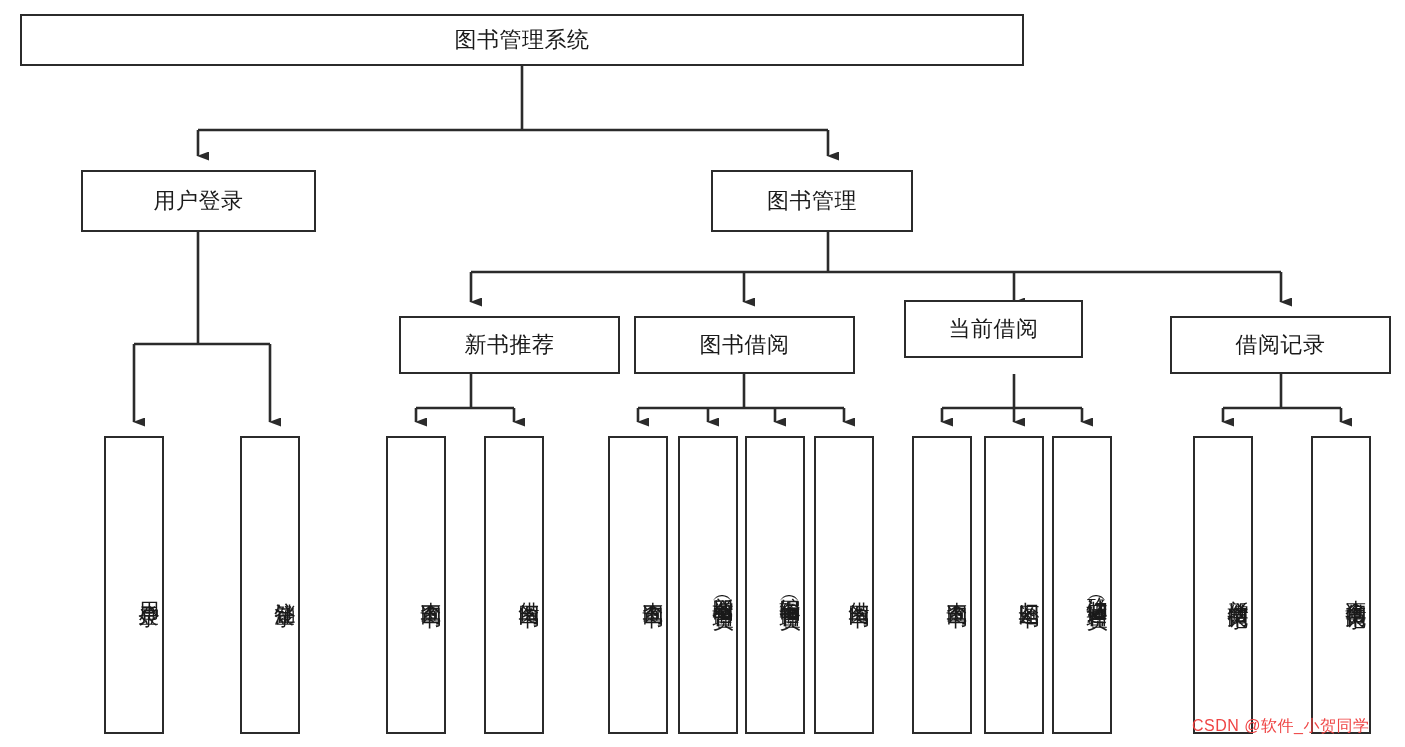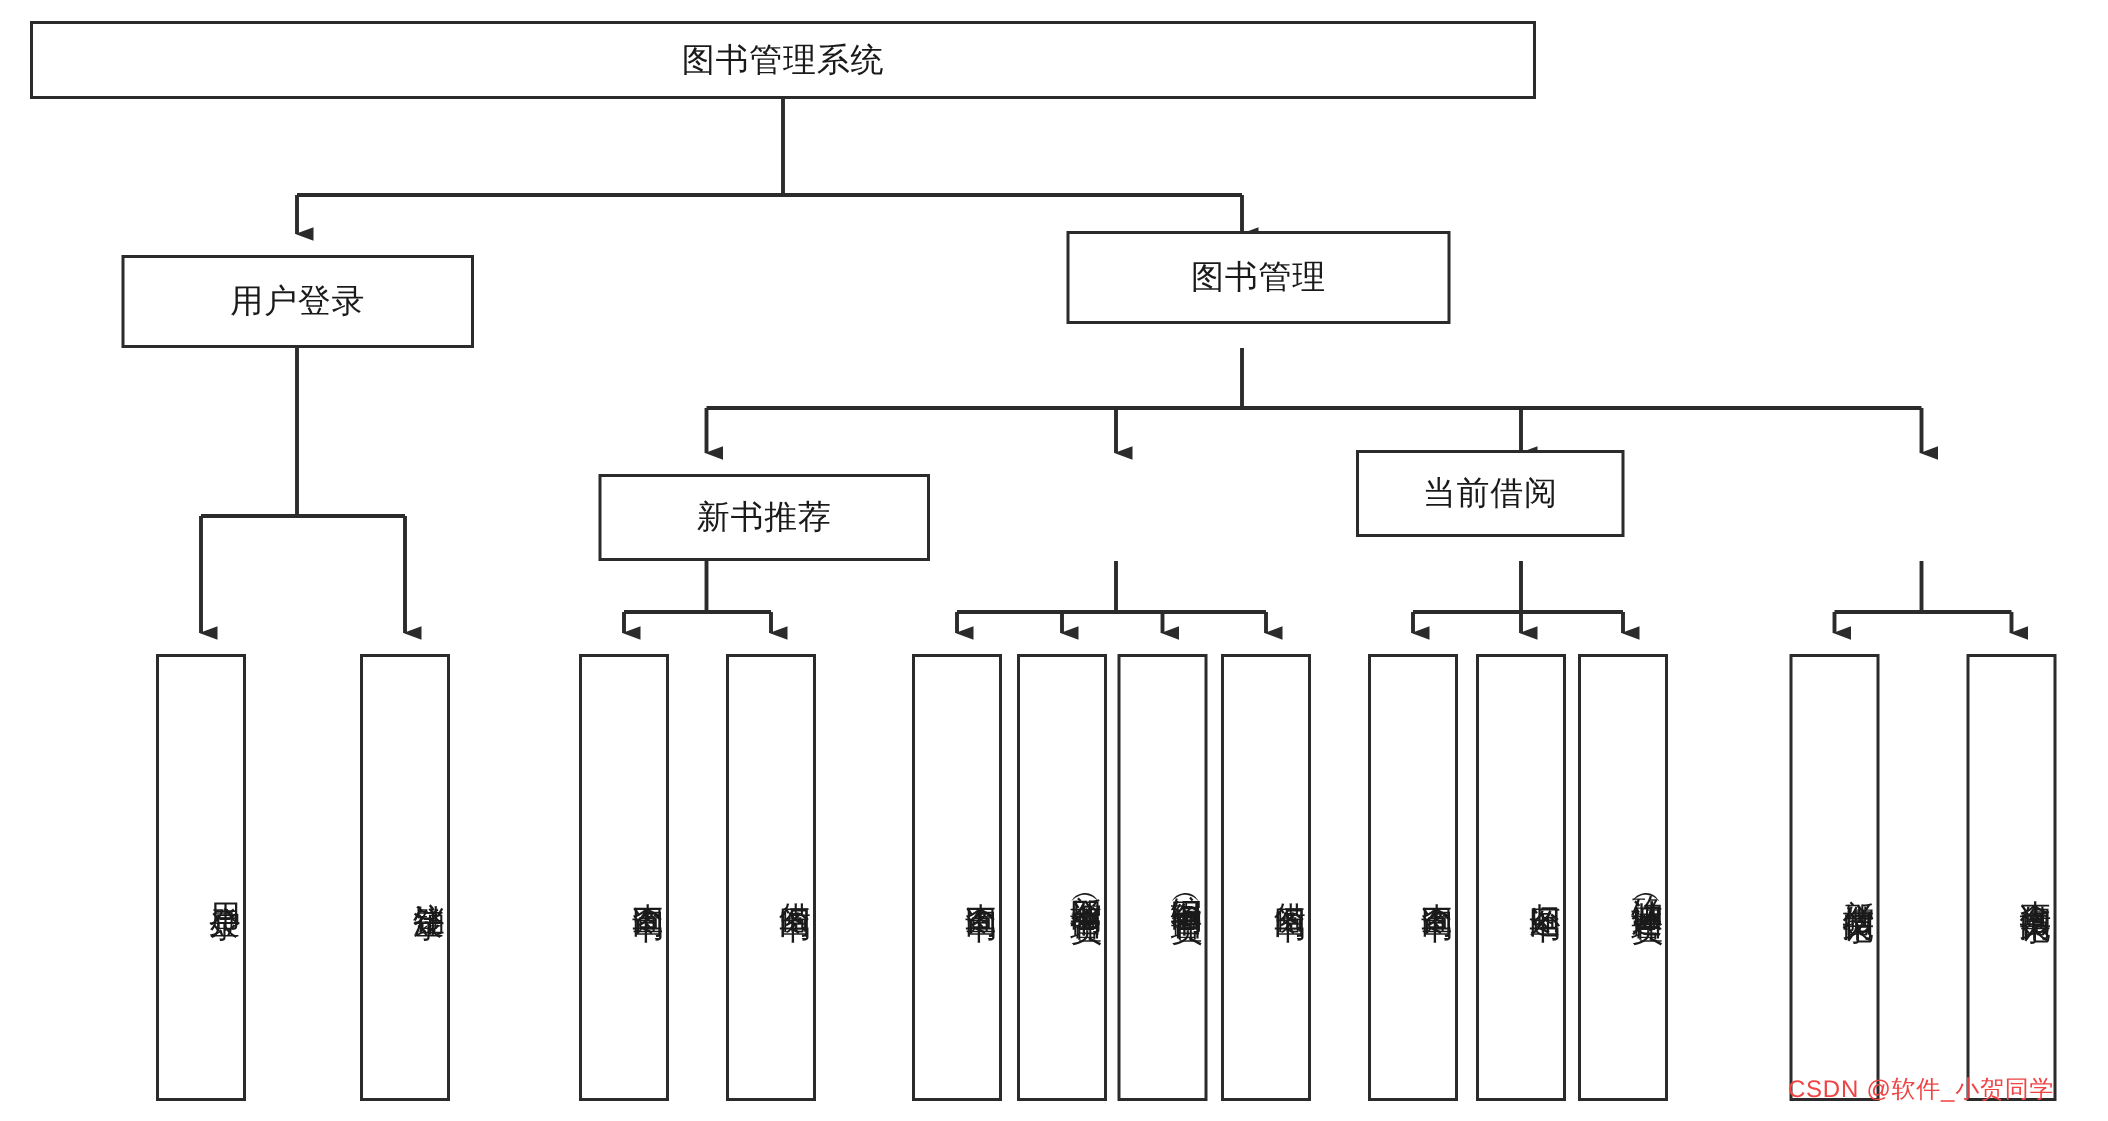--- a/index.html
+++ b/index.html
@@ -118,29 +118,35 @@
     </g>
   </svg>
 
   <div class="node horiz" style="left:20px; top:14px; width:1004px; height:52px;">
     <span>图书管理系统</span>
   </div>
 
   <div class="node horiz" style="left:81px; top:170px; width:235px; height:62px;">
     <span>用户登录</span>
   </div>
-  <div class="node horiz" style="left:711px; top:154px; width:256px; height:62px;">
+  <div class="node horiz" style="left:711px; top:170px; width:202px; height:62px;">
     <span>图书管理</span>
   </div>
 
   <div class="node horiz" style="left:361px; top:316px; width:221px; height:58px;margin-left:38px;">
     <span>新书推荐</span>
   </div>
+  <div class="node horiz" style="left:634px; top:316px; width:221px; height:58px;">
+    <span>图书借阅</span>
+  </div>
   <div class="node horiz" style="left:904px; top:300px; width:179px; height:58px;">
     <span>当前借阅</span>
+  </div>
+  <div class="node horiz" style="left:1170px; top:316px; width:221px; height:58px;">
+    <span>借阅记录</span>
   </div>
 
   <div class="node vert" style="left:104px; top:436px; width:60px; height:298px;">
     <span>用户登录</span>
   </div>
   <div class="node vert" style="left:240px; top:436px; width:60px; height:298px;">
     <span>注销登录</span>
   </div>
 
   <div class="node vert" style="left:386px; top:436px; width:60px; height:298px;">

